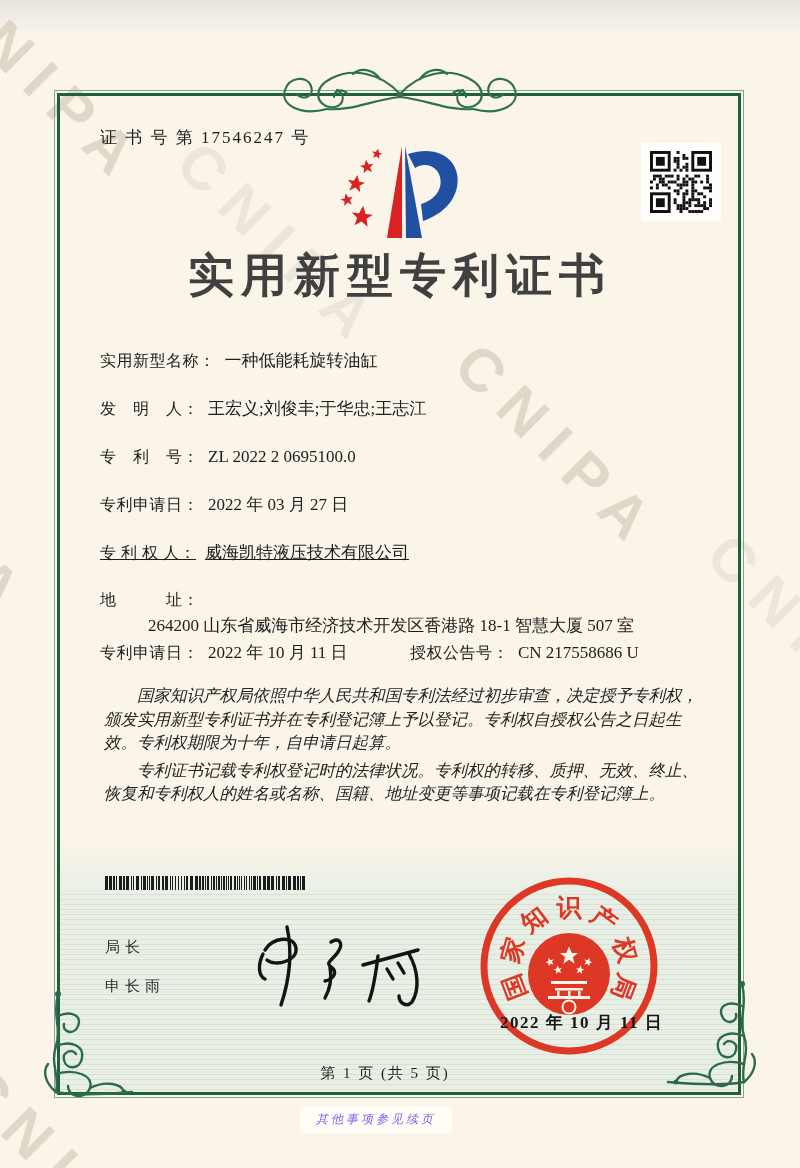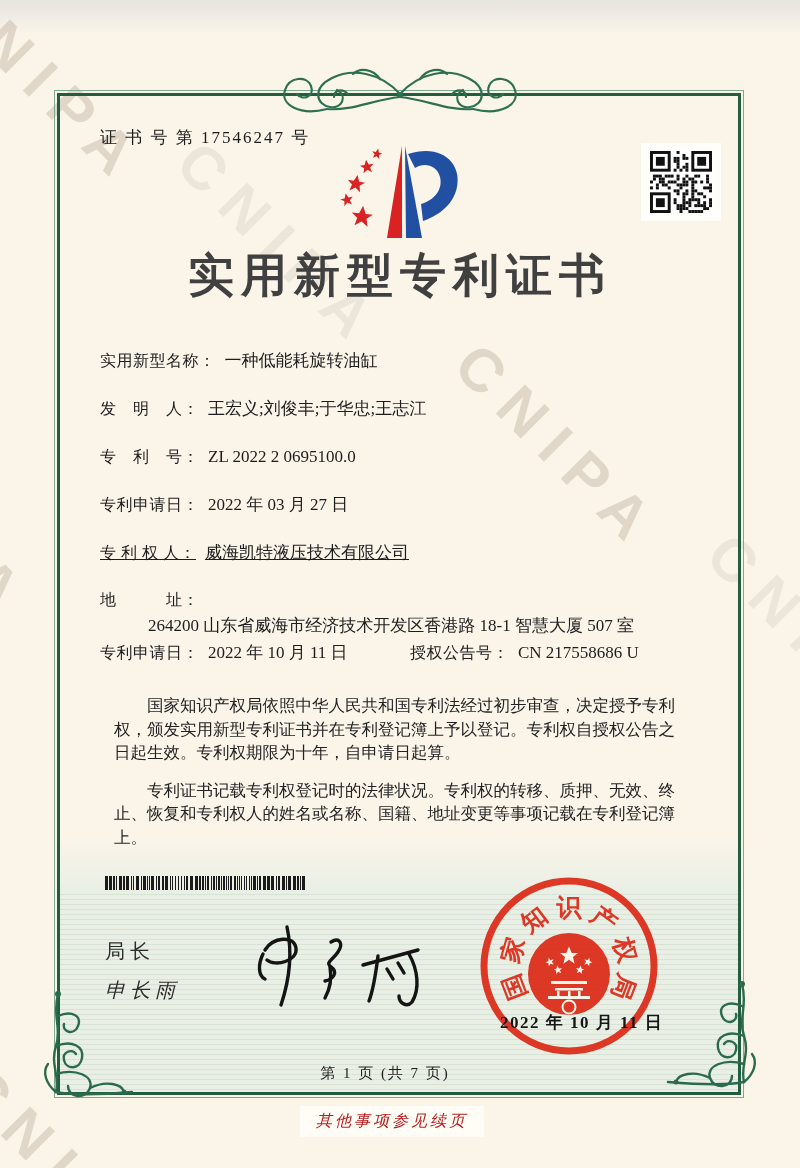--- a/index.html
+++ b/index.html
@@ -39,36 +39,36 @@
 
   
   .frow{position:absolute;left:100px;width:620px;font-size:17px;line-height:26px;z-index:3;}
   .flabel{font-size:16px;margin-right:9px;letter-spacing:0.5px;margin-top:28px;}
   .fvalue{font-size:17px;}
   .addr-val{display:inline-block;width:505px;vertical-align:top;line-height:25px;margin-left:48px;}
   .grant-no{position:absolute;left:310px;top:0;}
 
   
   .paras{position:absolute;left:100px;top:680px;width:604px;z-index:3;}
-  .paras p{margin:14px;text-indent:2em;font-size:16.5px;line-height:23.6px;color:#232323;}
+  .paras p{margin:4px;text-indent:2em;font-size:16.5px;line-height:23.6px;font-style:italic;color:#232323;}
 
   
   .barcode{position:absolute;left:105px;top:876px;width:204px;height:14px;z-index:3;}
   .signer{position:absolute;left:105px;z-index:3;font-family:"Liberation Sans","DejaVu Sans",sans-serif;
-      font-size:20px;letter-spacing:5px;color:#2c2c2c;}
+      font-size:15px;letter-spacing:5px;color:#2c2c2c;}
   .signer-title{top:938px;}
-  .signer-name{top:977px;font-style:italic;}
+  .signer-name{top:977px;}
   .signature{position:absolute;left:235px;top:912px;z-index:3;}
   .seal{position:absolute;left:477px;top:874px;z-index:3;}
   .seal-date{position:absolute;left:500px;top:1011px;font-size:17px;font-weight:bold;
       letter-spacing:1.5px;color:#161616;z-index:4;}
   .page-num{position:absolute;left:40px;width:690px;top:1064px;text-align:center;
       font-size:15px;letter-spacing:2px;z-index:3;}
   .footer-note{position:absolute;left:300px;top:1106px;background:#fffdf6;padding:5px 16px;
-      font-size:16px;font-style:italic;letter-spacing:3px;color:#b91c1c;z-index:3;}
+      font-size:12px;font-style:italic;letter-spacing:3px;color:#8b5cf6;z-index:3;}
 </style>
 </head>
 <body>
 
 <div class="page">
 
   <div class="wm" style="left:-25px;top:-35px;">CNIPA</div>
   <div class="wm wm-faint" style="left:212px;top:128px;">CNIPA</div>
   <div class="wm" style="left:490px;top:330px;">CNIPA</div>
   <div class="wm" style="left:-140px;top:400px;">CNIPA</div>
@@ -419,16 +419,16 @@
           <rect x="91" y="117" width="2.5" height="5"></rect>
           <rect x="101" y="117" width="2.5" height="5"></rect>
         </g>
         <circle cx="92" cy="133" r="6.5" fill="none" stroke="#fdf6ea" stroke-width="2"></circle>
       </g>
     </g>
   </svg>
 
   <div class="seal-date">2022 年 10 月 11 日</div>
 
-  <div class="page-num">第 1 页 (共 7 页)</div>
+  <div class="page-num">第 1 页 (共 5 页)</div>
   <div class="footer-note">其他事项参见续页</div>
 
 </div>
 
 </body></html>

